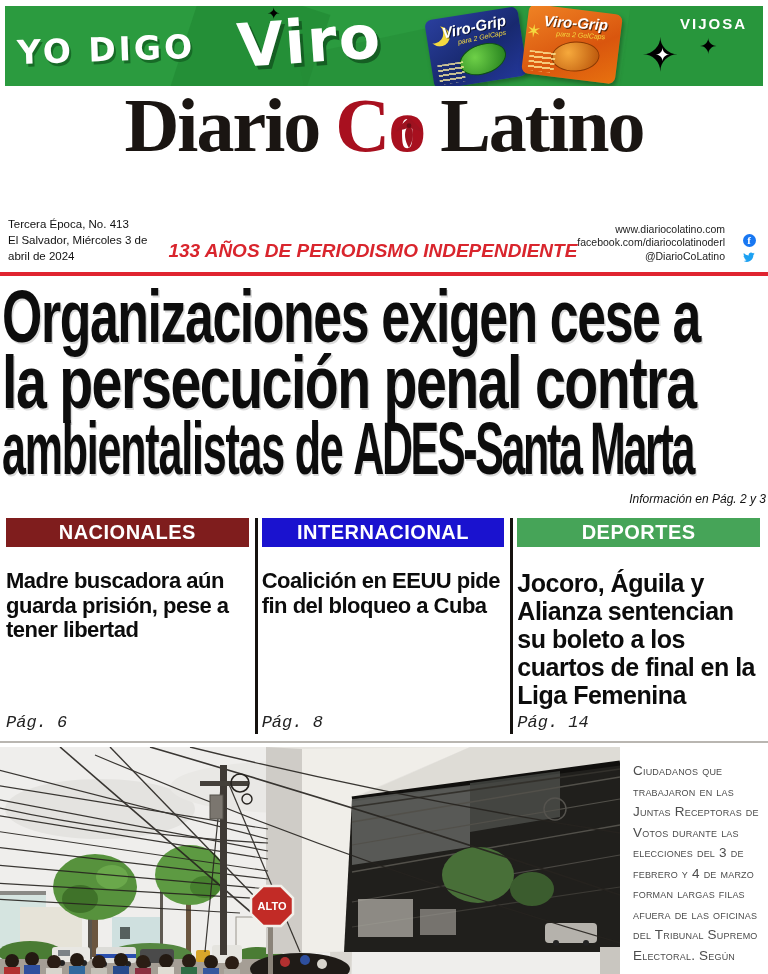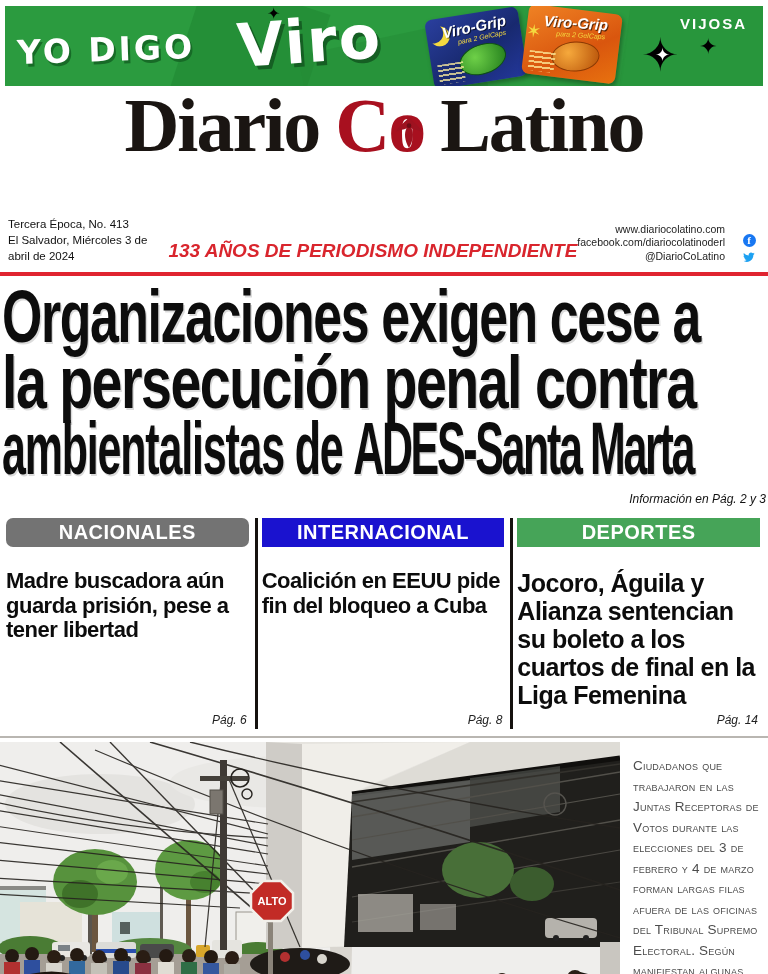--- a/index.html
+++ b/index.html
@@ -60,26 +60,26 @@
   .l2{transform:scaleX(.75);}
   .l3{transform:scaleX(.58);}
   .l3 .alt{letter-spacing:-4px;}
   .ref-note{text-align:right;font-style:italic;font-size:12px;margin:10px 0 0 0;color:#111;}
   
   .sections-row{display:flex;margin:12px 2px 0 2px;min-height:130px;}
   .sec-col{flex:1;display:flex;flex-direction:column;padding:0 6px 0 4px;}
   .sec-col + .sec-col{border-left:3px solid #15120f;}
   .sec-bar{height:29px;display:flex;align-items:center;justify-content:center;color:#fff;
     font-weight:bold;font-size:20px;letter-spacing:.5px;}
-  .bar-nacionales{background:#737373;border-radius:7px;}
+  .bar-nacionales{background:#7f1d1d;}
   .bar-internacional{background:#1a12cf;}
   .bar-deportes{background:#46a458;}
   .sec-headline{font-weight:bold;font-size:22px;line-height:1.12;letter-spacing:-.5px;margin-top:22px;color:#0c0c0c;}
   .sec-col-3 .sec-headline{font-size:25px;}
-  .sec-page{margin-top:auto;text-align:right;font-style:italic;font-size:12px;padding:4px 2px 2px 0;color:#222;}
+  .sec-page{margin-top:auto;font-style:italic;font-size:17px;padding:4px 2px 2px 0;color:#222;font-family:Liberation Mono, monospace;}
   .gray-rule{height:2px;background:#b9b6b1;margin:7px 0 4px 0;}
   
   .main-row{display:flex;}
   .photo{width:620px;height:384px;position:relative;overflow:hidden;background:#efeeec;}
   .photo svg{display:block;width:100%;height:100%;}
   .caption{flex:1;padding:14px 6px 0 13px;font-variant:small-caps;font-size:13.5px;
     line-height:1.52;color:#4c4c4c;letter-spacing:.2px;}
 </style>
 </head>
 <body>

